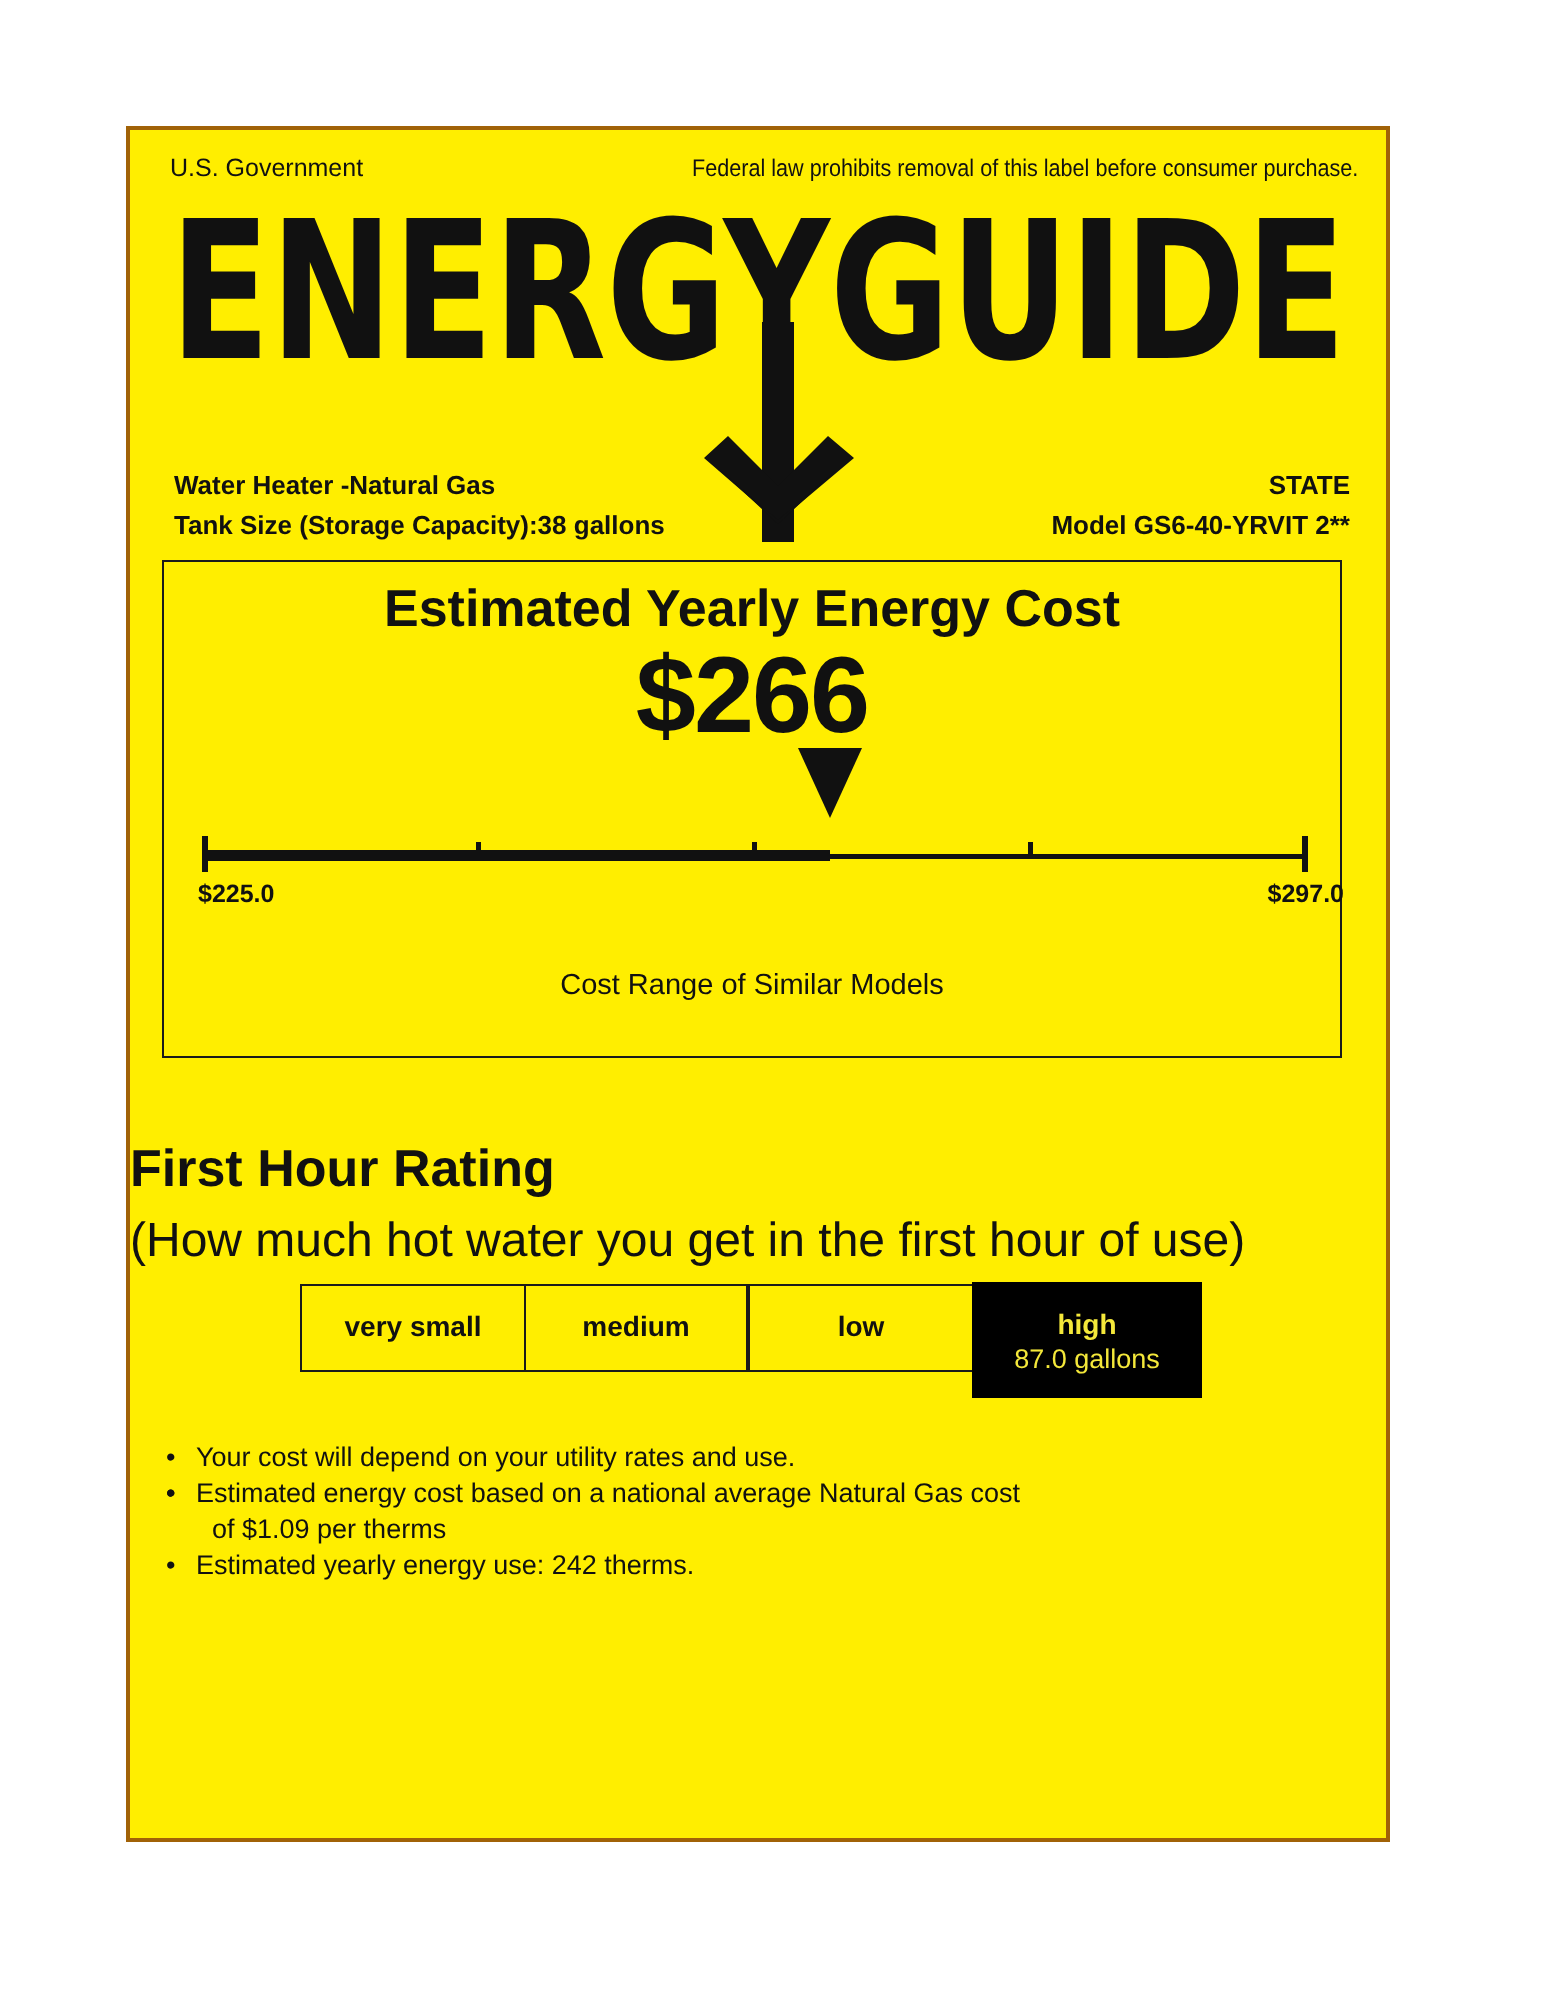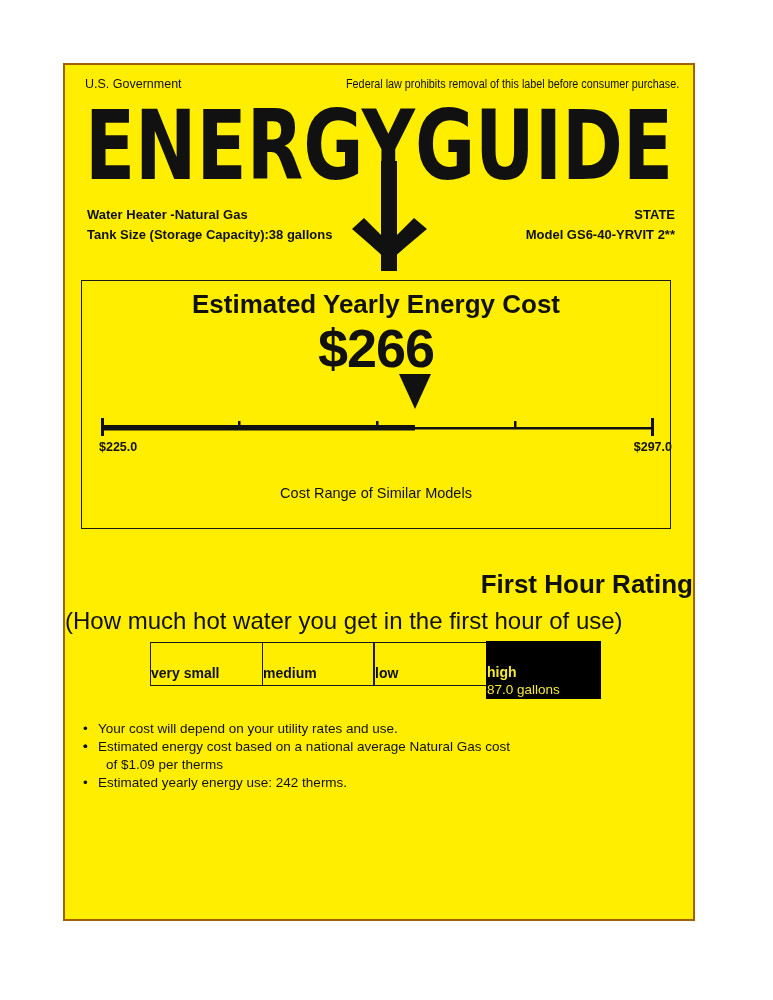--- a/index.html
+++ b/index.html
@@ -3,38 +3,38 @@
 <meta charset="utf-8">
 <style>
   html, body { margin: 0; padding: 0; background: #ffffff; }
   body { width: 773px; height: 1000px; position: relative; overflow: hidden;
          font-family: "Liberation Sans", "DejaVu Sans", sans-serif; color: #111; }
   .label { position: absolute; left: 63px; top: 63px; width: 628px; height: 854px;
            background: #FFEE00; border: 2px solid #a16207; }
   .abs { position: absolute; white-space: nowrap; }
   .cond { display: inline-block; transform-origin: left top; }
   .small { font-size: 12.5px; }
-  .hdr-bold { font-size: 13px; font-weight: bold; }
+  .hdr-bold { font-size: 13px; font-weight: bold; margin-top: 28px; }
   .logo { position: absolute; left: 20px; top: 36px; width: 590px; height: 200px; }
   .cost-box { position: absolute; left: 16px; top: 215px; width: 588px; height: 247px;
               border: 1.5px solid #1a1a1a; }
   .cost-title { position: absolute; left: 0; right: 0; top: 8px; text-align: center;
                 font-size: 26px; font-weight: bold; }
   .cost-value { position: absolute; left: 0; right: 0; top: 36px; text-align: center;
                 font-size: 54px; font-weight: bold; letter-spacing: -1px; }
   .scale { position: absolute; left: 0; top: 0; width: 588px; height: 247px; }
   .scale-min { position: absolute; left: 17px; top: 159px; font-size: 12.5px; font-weight: bold; }
   .scale-max { position: absolute; right: -2px; top: 159px; font-size: 12.5px; font-weight: bold; }
   .cost-caption { position: absolute; left: 0; right: 0; top: 204px; text-align: center; font-size: 14.5px; }
-  .fhr-title { position: absolute; left: 0; right: 0; top: 504px; text-align: right;
+  .fhr-title { position: absolute; left: 0; right: 0; top: 504px; text-align: left;
                font-size: 26px; font-weight: bold; }
   .fhr-sub { position: absolute; left: 0; right: 0; top: 542px; font-size: 24px; }
   .fhr-table { position: absolute; left: 85px; top: 577px; height: 46px; display: flex; }
   .fhr-cell { width: 112px; height: 44px; border: 1.5px solid #1a1a1a; border-right: none;
-              font-size: 14px; font-weight: bold; padding-top: 22px; box-sizing: border-box; }
+              text-align: center; font-size: 14px; font-weight: bold; padding-top: 12px; box-sizing: border-box; }
   .fhr-cell.last-plain { border-right: 1.5px solid #1a1a1a; }
   .fhr-cell.active { background: #000; color: #f4e83a; height: 58px; border: 1.5px solid #000;
                      width: 115px; margin-top: -1px; }
   .fhr-cell .g { font-weight: normal; font-size: 13.5px; display: block; margin-top: 2px; }
   .notes { position: absolute; left: 18px; top: 655px; font-size: 13.5px; line-height: 18px; }
   .notes .item { position: relative; padding-left: 15px; }
   .notes .bullet { position: absolute; left: 0; top: 0; }
   .notes .cont { padding-left: 23px; }
 </style>
 </head>

